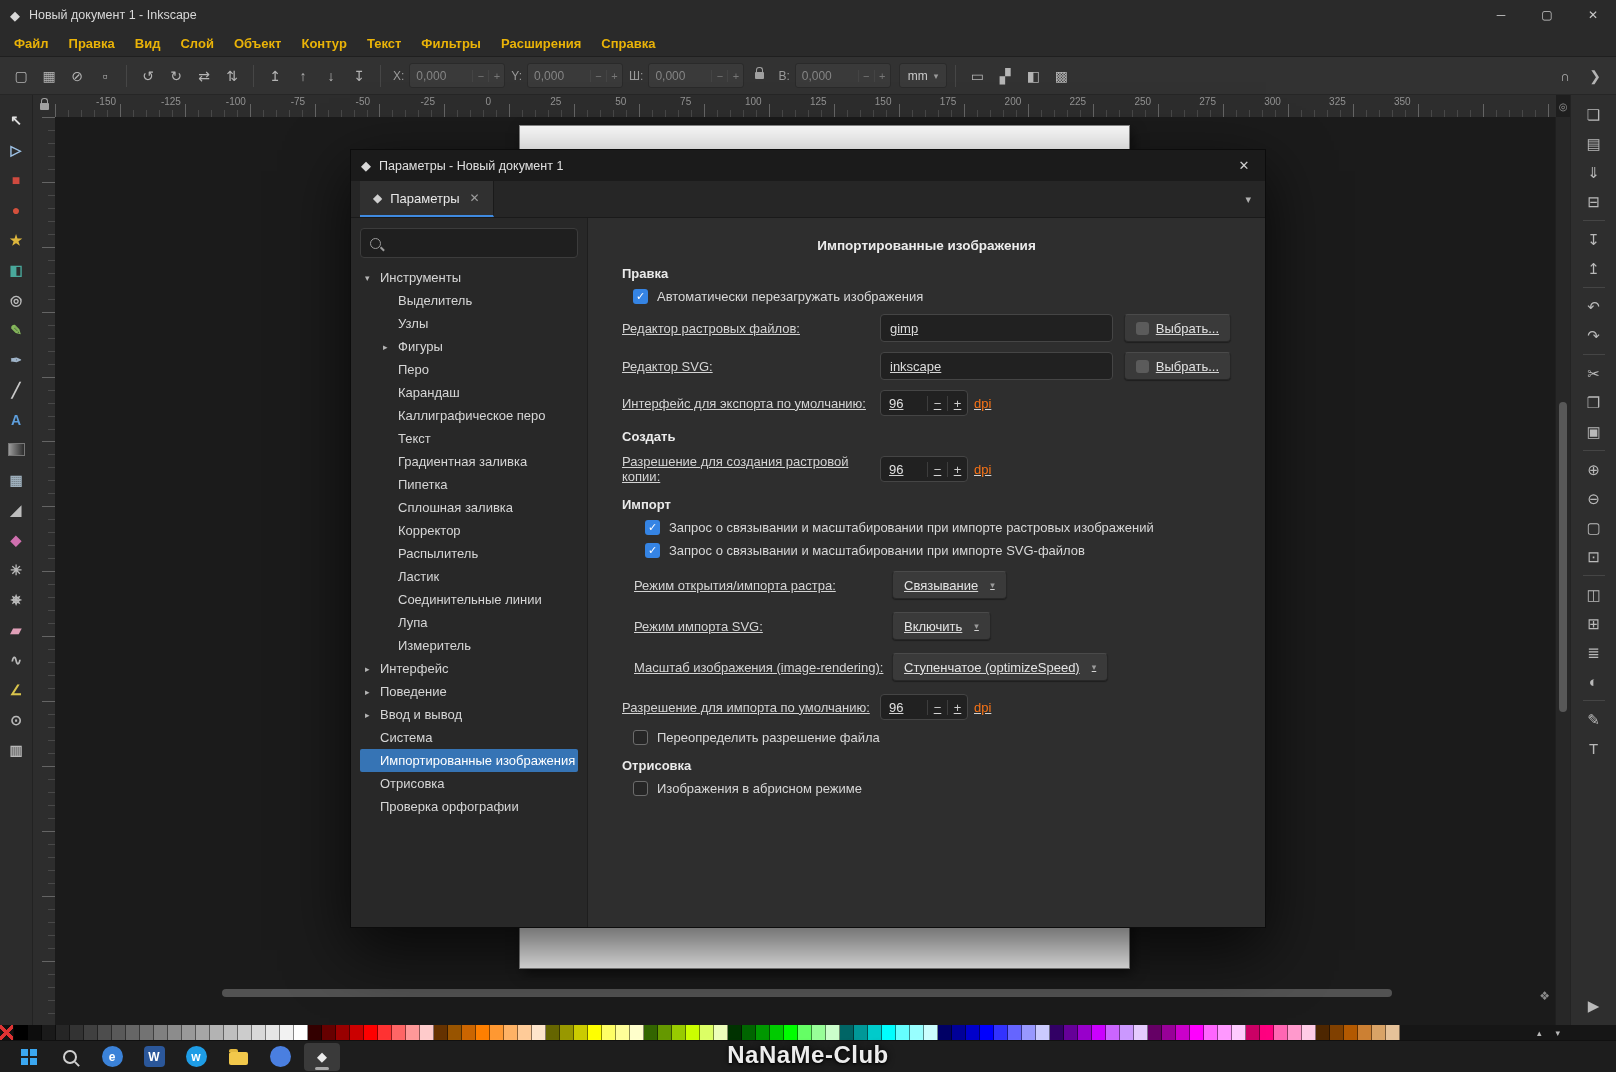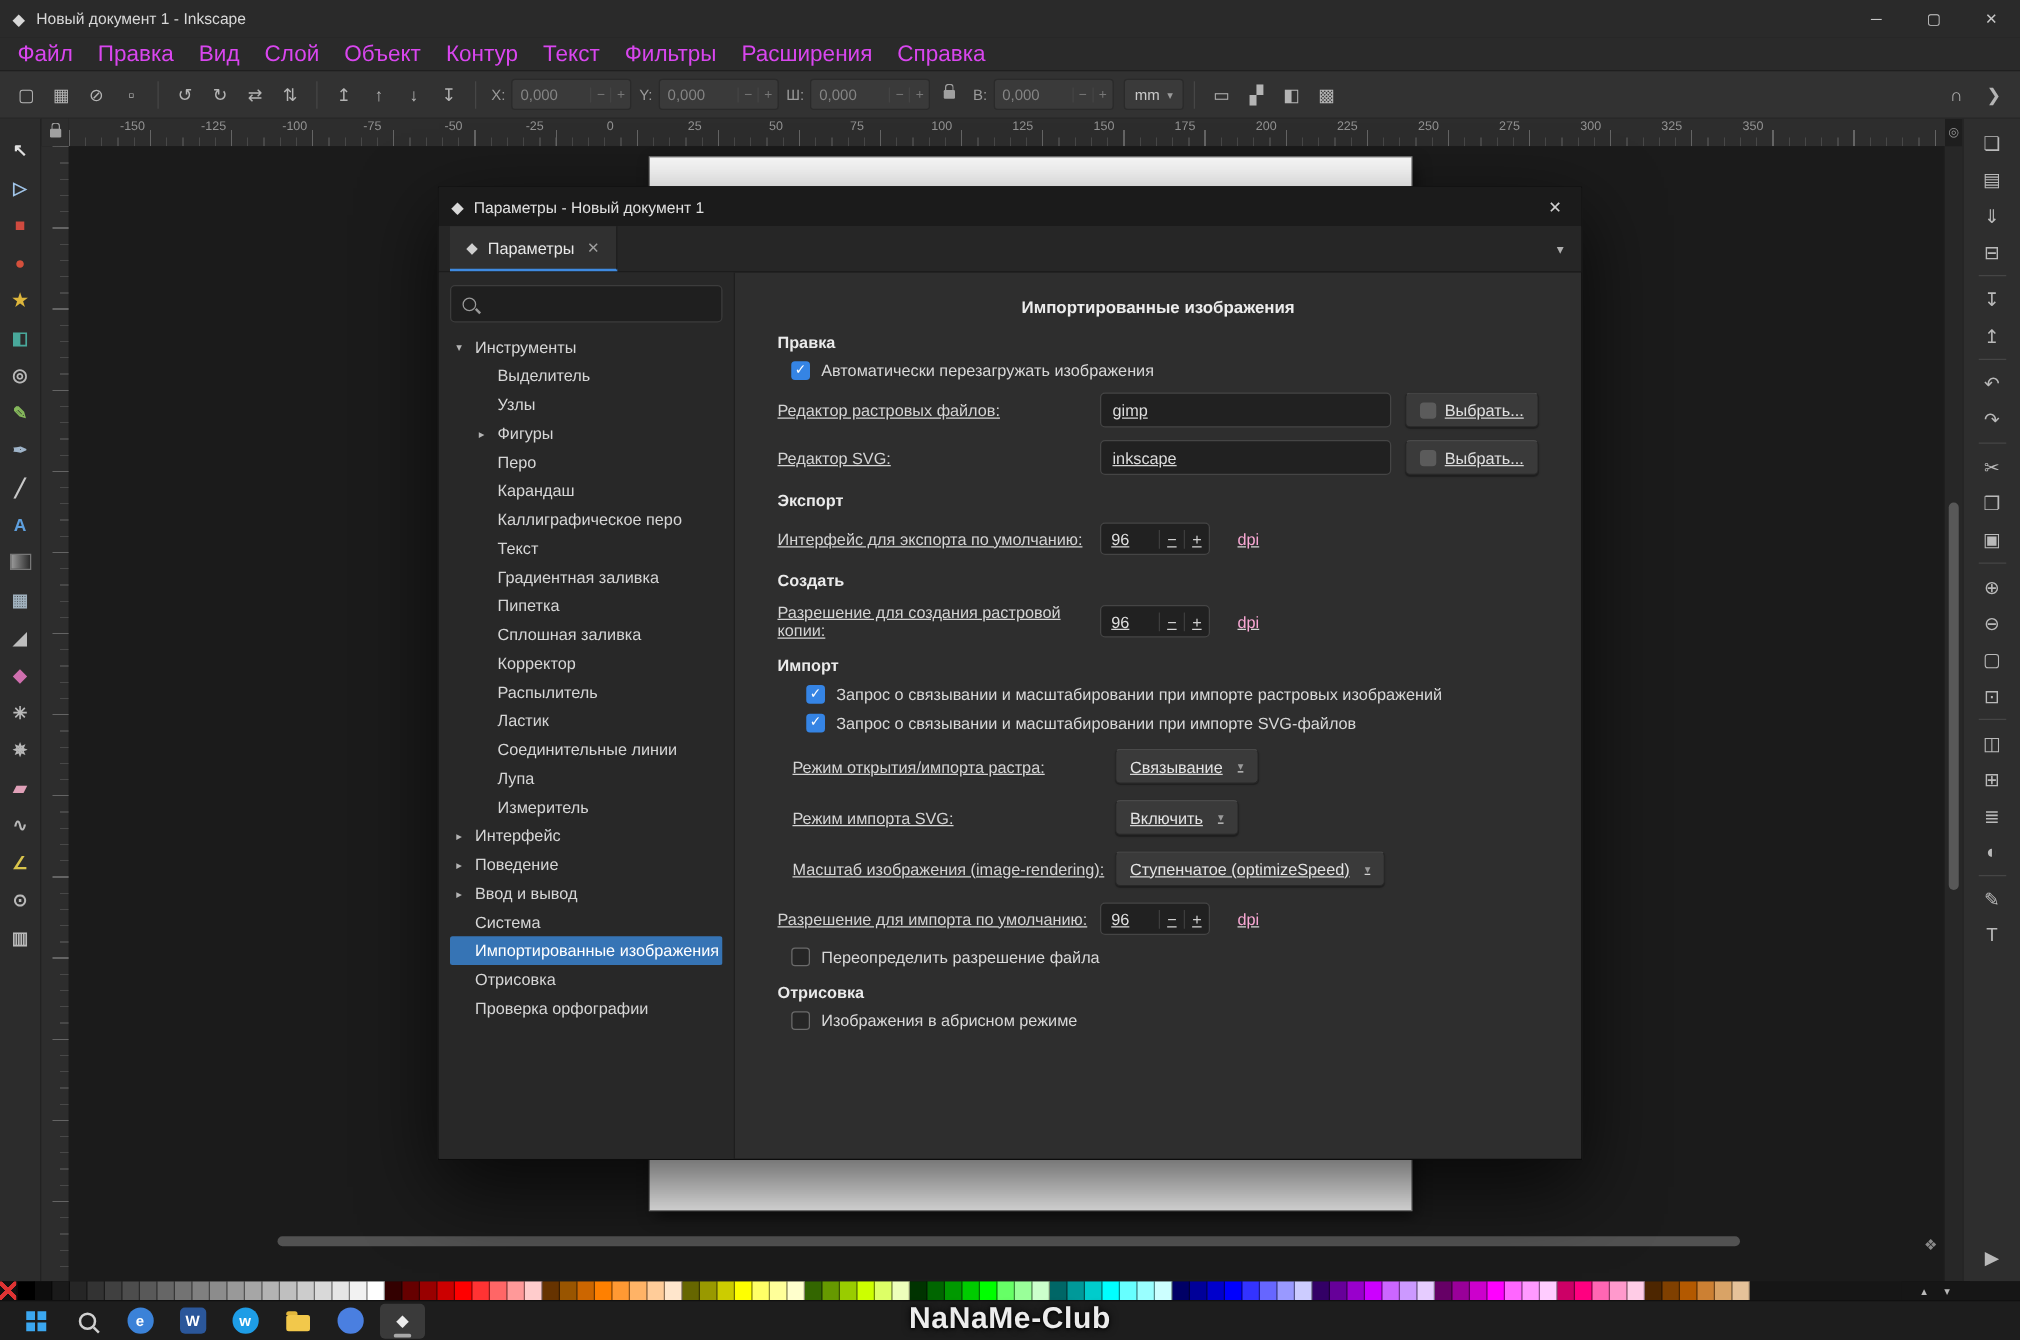--- a/index.html
+++ b/index.html
@@ -5,21 +5,21 @@
   html,body{margin:0;padding:0;}
   body{position:relative;width:1616px;height:1072px;overflow:hidden;background:#1e1e1e;
        font-family:"Liberation Sans",sans-serif;font-size:13px;color:#ccc;}
   
   .titlebar{position:absolute;top:0;left:0;width:100%;height:30px;background:#2a2a2a;display:flex;align-items:center;box-sizing:border-box;}
   .app-ico{margin:0 9px 0 10px;color:#d8d8d8;font-size:13px;}
   .title-text{font-size:12.5px;color:#d8d8d8;}
   .win-controls{margin-left:auto;display:flex;height:100%;}
   .win-btn{width:46px;display:flex;align-items:center;justify-content:center;color:#c8c8c8;font-size:12px;}
   .menubar{position:absolute;top:30px;left:0;width:100%;height:27px;background:#2a2a2a;border-bottom:1px solid #1f1f1f;display:flex;align-items:center;padding-left:4px;box-sizing:border-box;}
-  .menu-item{padding:4px 10px;font-size:18px;color:#d946ef;}
+  .menu-item{padding:4px 10px;font-size:13px;color:#eab308;font-weight:bold;}
   
   .cmdbar{position:absolute;top:57px;left:0;width:100%;height:38px;background:#323232;border-bottom:1px solid #262626;display:flex;align-items:center;padding:0 8px;box-sizing:border-box;gap:2px;}
   .tb-group{display:flex;gap:2px;}
   .tb-btn{min-width:26px;height:26px;border-radius:3px;display:flex;align-items:center;justify-content:center;color:#b4b4b4;font-size:14px;}
   .tb-sep{width:1px;height:22px;background:#464646;margin:0 6px;}
   .coord{display:flex;align-items:center;gap:5px;margin-left:4px;}
   .coord-label{color:#9a9a9a;font-size:12px;}
   .spin-field{display:flex;align-items:center;width:96px;height:25px;background:#3a3a3a;border:1px solid #2a2a2a;border-radius:3px;color:#858585;font-size:12px;box-sizing:border-box;}
   .sf-val{flex:1;padding-left:6px;}
   .sf-btn{width:15px;text-align:center;color:#777;font-size:11px;border-left:1px solid #444;}
@@ -85,21 +85,21 @@
   .chk-label{color:#d8d8d8;}
   .field-row{display:flex;align-items:center;margin:10px 0;text-decoration:underline;}
   .field-row.dd{margin:13px 12px;}
   .field-label{width:258px;flex:none;color:#d4d4d4;}
   .text-input{width:253px;height:28px;background:#212121;border:1px solid #454545;border-radius:4px;display:flex;align-items:center;padding:0 9px;color:#ddd;box-sizing:border-box;}
   .choose-btn{margin-left:11px;height:28px;background:#3a3a3a;border:1px solid #272727;border-top-color:#4a4a4a;border-radius:4px;display:flex;align-items:center;gap:7px;padding:0 11px;color:#e0e0e0;box-shadow:0 1px 1px rgba(0,0,0,.35);box-sizing:border-box;}
   .btn-ico{width:13px;height:13px;border-radius:3px;background:#5b5b5b;flex:none;}
   .spinbox{display:flex;align-items:center;width:88px;height:26px;background:#212121;border:1px solid #454545;border-radius:4px;box-sizing:border-box;flex:none;}
   .spin-val{flex:1;padding-left:8px;color:#e0e0e0;}
   .spin-btn{width:19px;text-align:center;color:#cfcfcf;font-size:13px;border-left:1px solid #3d3d3d;}
-  .dpi{margin-left:22px;color:#f9a8d4;}
+  .dpi{margin-left:6px;color:#f97316;}
   .dropdown{display:flex;align-items:center;gap:12px;height:28px;background:#3a3a3a;border:1px solid #272727;border-top-color:#4a4a4a;border-radius:4px;padding:0 11px;color:#e4e4e4;box-shadow:0 1px 1px rgba(0,0,0,.35);box-sizing:border-box;}
   
   .palette-row{position:absolute;left:0;bottom:32px;width:100%;height:15px;background:#161616;display:flex;align-items:stretch;overflow:hidden;box-sizing:border-box;}
   .swatch{width:14px;flex:none;border-right:1px solid rgba(0,0,0,.45);box-sizing:border-box;}
   .swatch.none{background:#111;position:relative;}
   .swatch.none::before{content:"";position:absolute;inset:0;
     background:linear-gradient(45deg,transparent 42%,#d33 42%,#d33 58%,transparent 58%),linear-gradient(-45deg,transparent 42%,#d33 42%,#d33 58%,transparent 58%);}
   .pal-nav{margin-left:auto;display:flex;align-items:center;gap:2px;padding:0 10px;background:#161616;flex:none;}
   .pal-btn{color:#b9b9b9;font-size:9px;padding:0 6px;}
   .taskbar{position:absolute;left:0;bottom:0;width:100%;height:32px;background:#1d1d1d;border-top:1px solid #101010;display:flex;align-items:center;padding-left:10px;box-sizing:border-box;gap:6px;}
@@ -589,21 +589,20 @@
         <span class="field-label">Редактор SVG:</span>
         <div class="text-input">
             <span>inkscape</span>
           </div>
         <div class="choose-btn">
           <span class="btn-ico"></span>
           <span>Выбрать...</span>
         </div>
       </div>
 
-      <div class="sec">Экспорт</div>
       <div class="field-row">
         <span class="field-label">Интерфейс для экспорта по умолчанию:</span>
         <div class="spinbox">
           <span class="spin-val">96</span>
           <span class="spin-btn">−</span>
           <span class="spin-btn">+</span>
         </div>
         <span class="dpi">dpi</span>
       </div>
 

